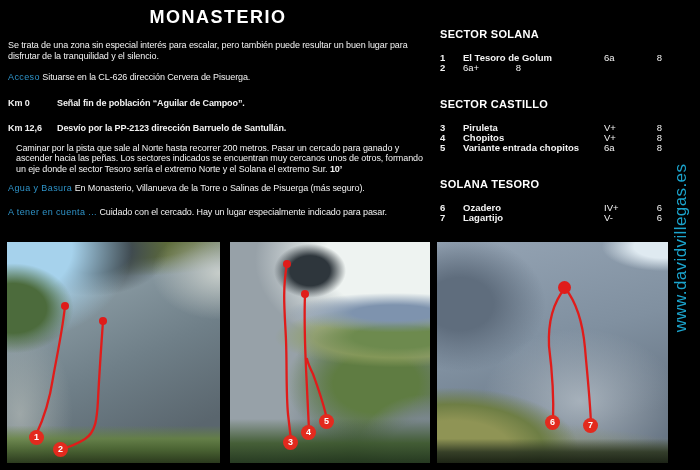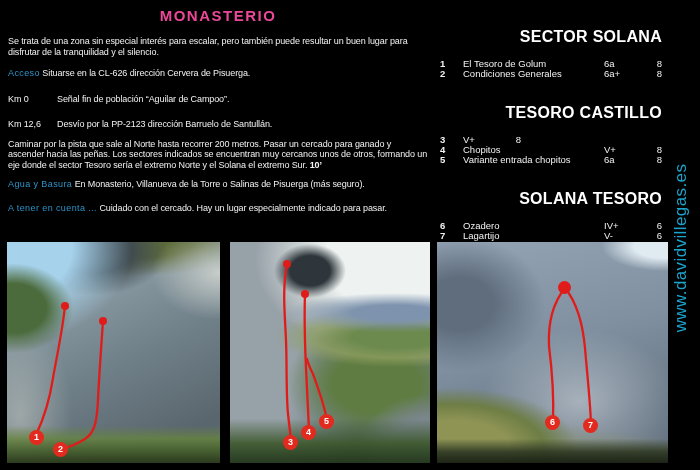--- a/index.html
+++ b/index.html
@@ -4,40 +4,40 @@
 <style>
   html, body { margin:0; padding:0; background:#000; overflow:hidden; }
   .page {
     position:relative; width:700px; height:470px; background:#000;
     font-family:"Liberation Sans", sans-serif; color:#fff;
     -webkit-font-smoothing:antialiased;
   }
   
   .left { position:absolute; left:8px; top:0; width:420px; }
   .title {
-    margin:7px 0 0; text-align:center; font-size:15px; font-weight:bold;
-    letter-spacing:1.5px; color:#ec4899;
+    margin:7px 0 0; text-align:center; font-size:18px; font-weight:bold;
+    letter-spacing:1.5px; color:#ffffff;
   }
   .body-txt { font-size:9px; line-height:10.5px; letter-spacing:-0.1px; color:#f2f2f2; }
   .intro { margin-top:12px; }
   .blue-head { color:#2e93c8; font-weight:normal; letter-spacing:0.4px; }
   .acceso-line { margin-top:11px; }
-  .km-line { margin-top:15px; }
+  .km-line { margin-top:15px;font-weight:bold; }
   .km-label { display:inline-block; width:49px; }
-  .approach { margin-top:3px; }
+  .approach { margin-top:3px;margin-left:8px; }
   .bold { font-weight:bold; }
   .agua-line { }
   .nota-line { margin-top:13px; }
   
   .sidebar { position:absolute; left:440px; top:28px; width:222px; }
   .sector { margin-bottom:25px; }
-  .sector-head { margin:0 0 13px; font-size:16px; font-weight:bold; letter-spacing:0.3px; color:#fff;text-align:right; }
+  .sector-head { margin:0 0 13px; font-size:11px; font-weight:bold; letter-spacing:0.3px; color:#fff; }
   .route-row { display:flex; font-size:9.5px; line-height:10px; color:#f2f2f2; }
   .route-num { width:23px; font-weight:bold; }
-  .route-name { flex:1; }
+  .route-name { flex:1;font-weight:bold; }
   .route-grade { width:44px; text-align:left; }
   .route-len { width:14px; text-align:right; }
   
   .watermark {
     position:absolute; left:670px; top:392px; width:288px; height:22px;
     transform-origin:0 0; transform:rotate(-90deg);
     font-size:17px; line-height:22px; color:#1ba4cd; letter-spacing:0.4px;
     text-align:center; white-space:nowrap;
   }
   
@@ -117,30 +117,30 @@
     <div class="sector">
       <h2 class="sector-head">SECTOR SOLANA</h2>
       <div class="route-row">
         <span class="route-num">1</span>
         <span class="route-name">El Tesoro de Golum</span>
         <span class="route-grade">6a</span>
         <span class="route-len">8</span>
       </div>
       <div class="route-row">
         <span class="route-num">2</span>
-        <span class="route-name">Condiciones Generales</span>
         <span class="route-grade">6a+</span>
         <span class="route-len">8</span>
       </div>
     </div>
 
     <div class="sector">
-      <h2 class="sector-head">TESORO CASTILLO</h2>
+      <h2 class="sector-head">SECTOR CASTILLO</h2>
       <div class="route-row">
         <span class="route-num">3</span>
+        <span class="route-name">Piruleta</span>
         <span class="route-grade">V+</span>
         <span class="route-len">8</span>
       </div>
       <div class="route-row">
         <span class="route-num">4</span>
         <span class="route-name">Chopitos</span>
         <span class="route-grade">V+</span>
         <span class="route-len">8</span>
       </div>
       <div class="route-row">

